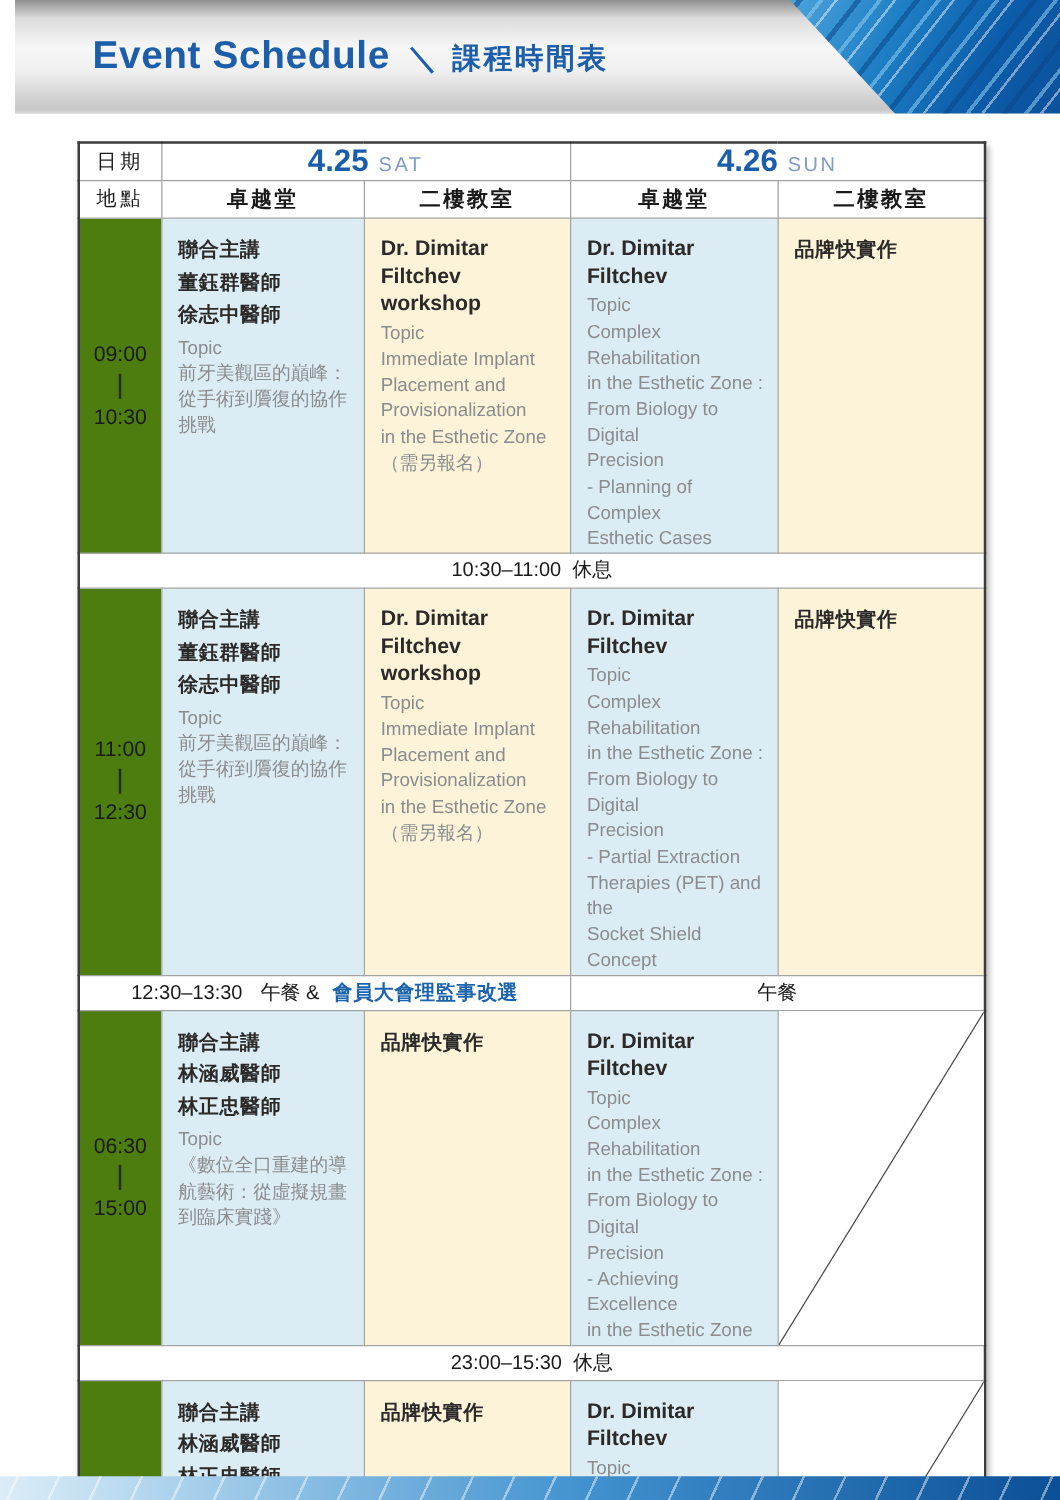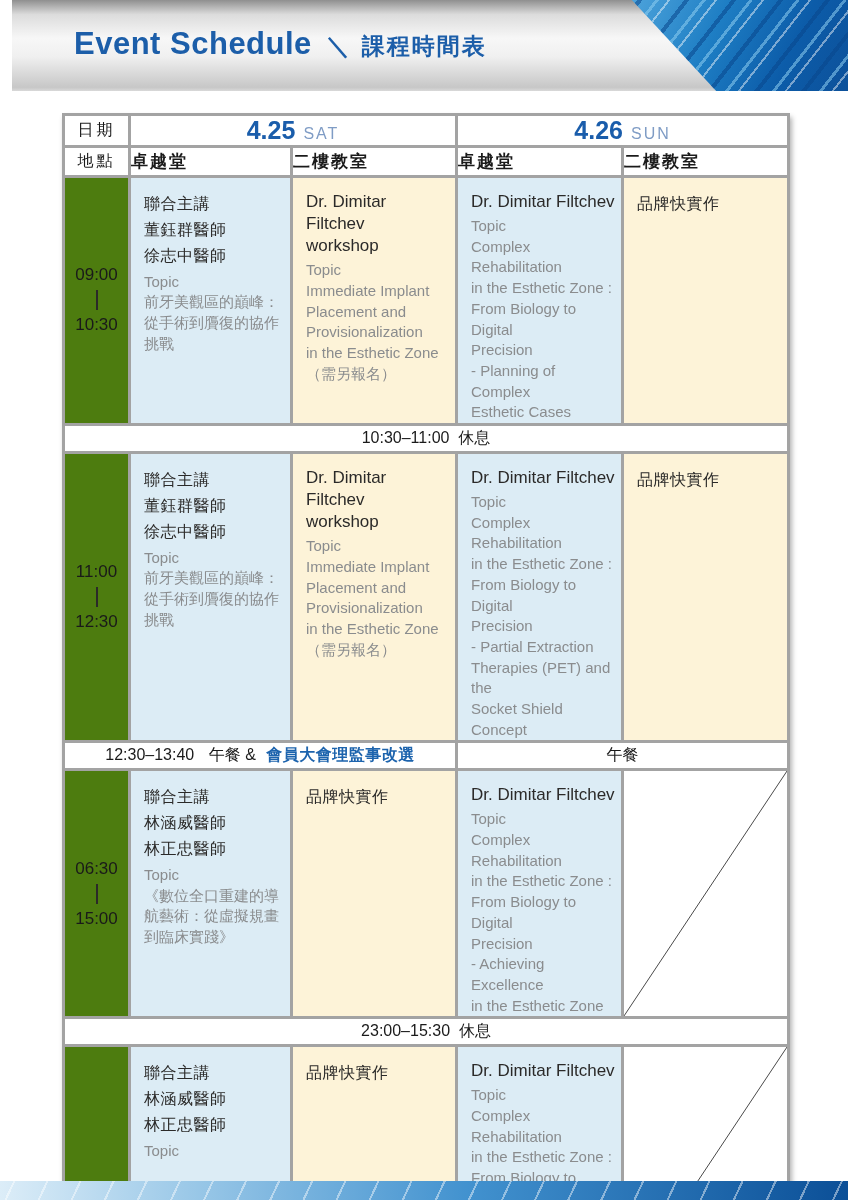--- a/index.html
+++ b/index.html
@@ -43,44 +43,44 @@
   }
 
   
   table.schedule {
     position:absolute; top:113px; left:62px;
     width:725px; border-collapse:collapse; table-layout:fixed;
     border:2px solid #3b3b3b;
     box-shadow:2px 4px 5px rgba(0,0,0,0.3);
     background:#ffffff;
   }
-  th, td { border:3px solid #a3a3a3; }
+  th, td { border:1px solid #a3a3a3; }
   tr.hrow { height:30px; }
   tr.srow { height:222px; }
   tr.brow { height:28px; }
   tr.srow:last-child { height:219px; }
 
   th { font-weight:normal; }
   .h-label { font-size:16px; color:#1a1a1a; letter-spacing:3px; text-align:center; }
   .h-day { text-align:center; vertical-align:middle; }
   .day-num { font-size:25px; font-weight:bold; color:#1a5dab; }
   .day-dow { font-size:16px; color:#7f9cc5; margin-left:8px; letter-spacing:2px; }
-  .h-venue { font-size:17px; font-weight:bold; color:#1a1a1a; letter-spacing:2px; text-align:left; }
+  .h-venue { font-size:17px; font-weight:bold; color:#1a1a1a; letter-spacing:2px; text-align:center; }
 
   td.timecell {
     text-align:center; vertical-align:middle;
     font-size:17px; color:#1a1a1a; background:#4d7c0f;
   }
   .tbar { width:2px; height:20px; background:#2b2a29; margin:5px auto; }
 
   td.session { vertical-align:top; padding:13px 6px 0 13px; }
   td.bg-blue { background:#dcecf5; }
   td.bg-yellow { background:#fdf3d8; }
   .cell-heading {
-    font-weight:normal; color:#2b2a29; font-size:16px;
+    font-weight:bold; color:#2b2a29; font-size:16px;
     line-height:1.62; white-space:pre-line; letter-spacing:0.5px;
   }
   .cell-heading.tight { font-size:17px; line-height:1.3; letter-spacing:0; }
   .cell-topic, .cell-body {
     color:#8a8c8e; font-size:15px; line-height:1.38; white-space:pre-line;
   }
   .cell-topic { margin-top:3px; }
 
   td.diagcell { position:relative; background:#ffffff; padding:0; }
   td.diagcell svg { position:absolute; top:0; left:0; width:100%; height:100%; display:block; }
@@ -219,21 +219,21 @@
 Therapies (PET) and the
 Socket Shield Concept</div>
       </td>
       <td class="session bg-yellow">
         <div class="cell-heading">品牌快實作</div>
       </td>
     </tr>
 
     <tr class="brow">
       <td class="lunchcell" colspan="3">
-        <span class="lunch-time">12:30–13:40</span>
+        <span class="lunch-time">12:30–13:30</span>
         <span class="lunch-plain">午餐 &amp;</span>
         <span class="lunch-blue">會員大會理監事改選</span>
       </td>
       <td class="lunchcell" colspan="2">午餐</td>
     </tr>
 
     <tr class="srow">
       <td class="timecell">
         <div>06:30</div>
         <div class="tbar"></div>

